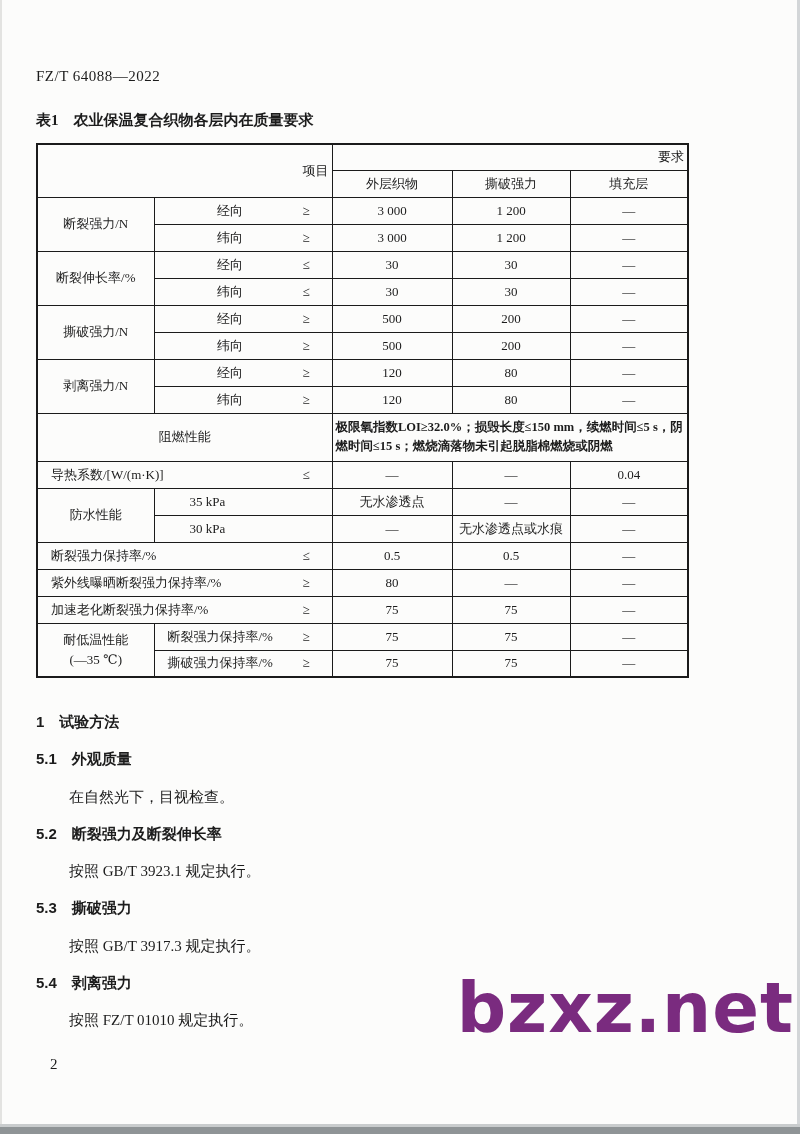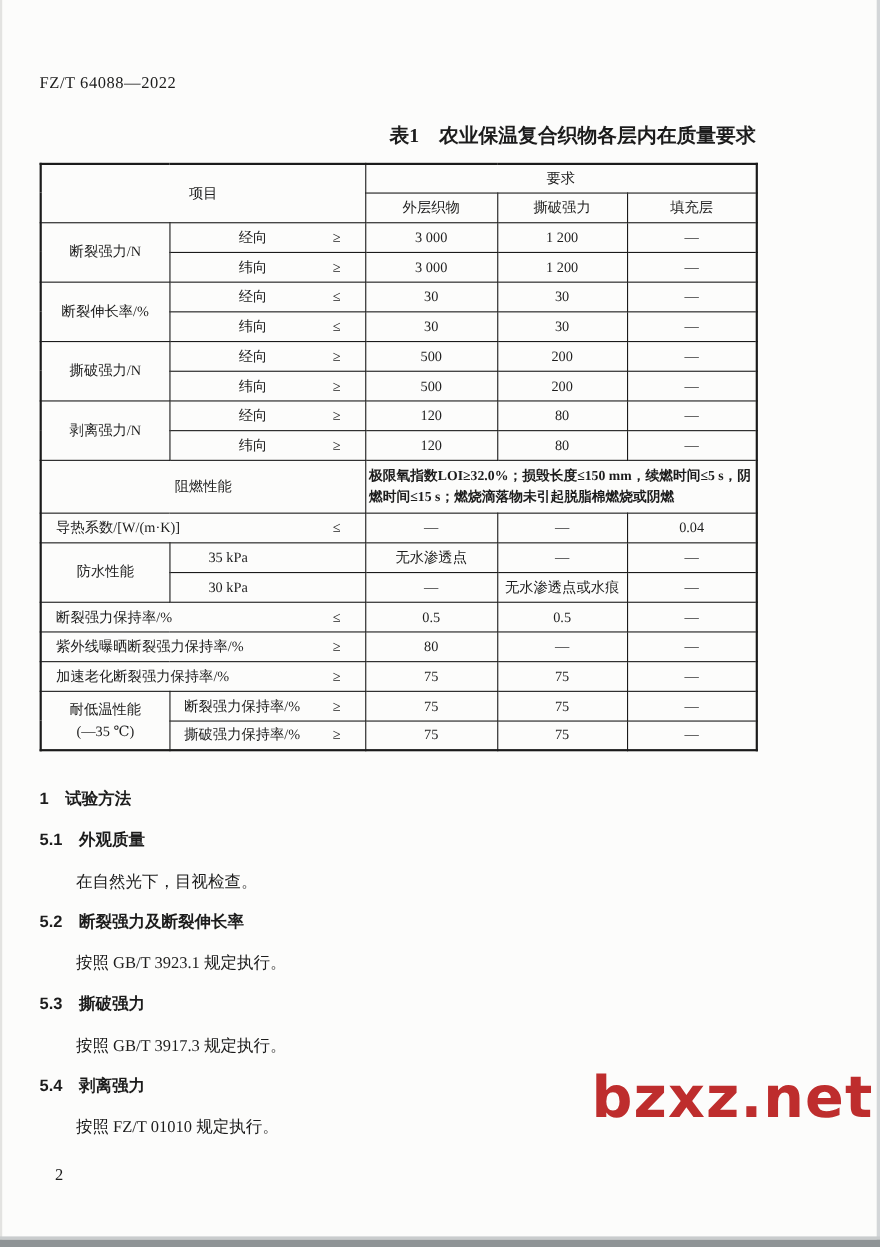--- a/index.html
+++ b/index.html
@@ -4,28 +4,28 @@
 <style>
   * { margin:0; padding:0; box-sizing:border-box; }
   html,body { background:#e9e9e9; }
   .page {
     position:relative; width:800px; height:1134px; margin:0 auto;
     background:#fcfcfb; overflow:hidden;
     font-family:"Liberation Serif","DejaVu Serif",serif; color:#1c1c1c;
   }
   .content { padding:68px 84px 0 36px; }
   .doc-number { font-size:15px; letter-spacing:.5px; }
-  .table-title { width:651px; text-align:right; font-weight:bold; font-size:18px; margin-top:26px; }
+  .table-title { width:651px; text-align:left; font-weight:bold; font-size:15px; margin-top:26px; }
 
   table.req {
     border-collapse:collapse; width:651px; margin-top:13px; table-layout:fixed;
     font-size:13px; border:2px solid #1b1b1b;
   }
   table.req td { border:1px solid #1b1b1b; height:27px; padding:0 3px; vertical-align:middle; }
-  tr.hrow1 td { height:26px; }
+  tr.hrow1 td { height:26px;text-align:right; }
   .center { text-align:center; }
   .fx { display:flex; align-items:center; width:100%; }
   .lblc { flex:1; text-align:center; }
   .lbll { flex:1; text-align:left; padding-left:10px; }
   .kpa { padding-left:32px; }
   .cmp { width:26px; text-align:left; }
   .flame-val { text-align:left; padding:5px 8px; line-height:1.55; font-size:12.5px;font-weight:bold; }
   tr.tall td { height:48px; }
   .lowtemp div { line-height:1.55; }
 
@@ -34,22 +34,22 @@
     font-family:"Liberation Sans","DejaVu Sans",sans-serif;
     font-weight:bold; font-size:15px; line-height:1.35; margin-bottom:17px;
   }
   .sec-b { font-size:15px; line-height:1.35; margin-bottom:17px; padding-left:33px; }
 
   .page-number { font-size:15px; margin-top:26px; padding-left:14px; }
 
   .watermark {
     position:absolute; right:6px; top:968px;
     font-family:"DejaVu Sans","Liberation Sans",sans-serif;
-    font-weight:bold; font-size:52px; letter-spacing:1px;
-    color:#b91c1c; opacity:.92; pointer-events:none;
+    font-weight:bold; font-size:69px; letter-spacing:1px;
+    color:#701a75; opacity:.92; pointer-events:none;
   }
   .edge-bottom { position:absolute; left:0; right:0; bottom:0; height:7px; background:#8f9496; }
   .edge-bottom2 { position:absolute; left:0; right:0; bottom:7px; height:3px; background:#c9cccd; }
   .edge-right { position:absolute; top:0; right:0; width:3px; height:100%; background:#d3d6d8; }
   .edge-left { position:absolute; top:0; left:0; width:2px; height:100%; background:#e3e3e1; }
 </style>
 </head>
 <body>
 
 <div class="page">

